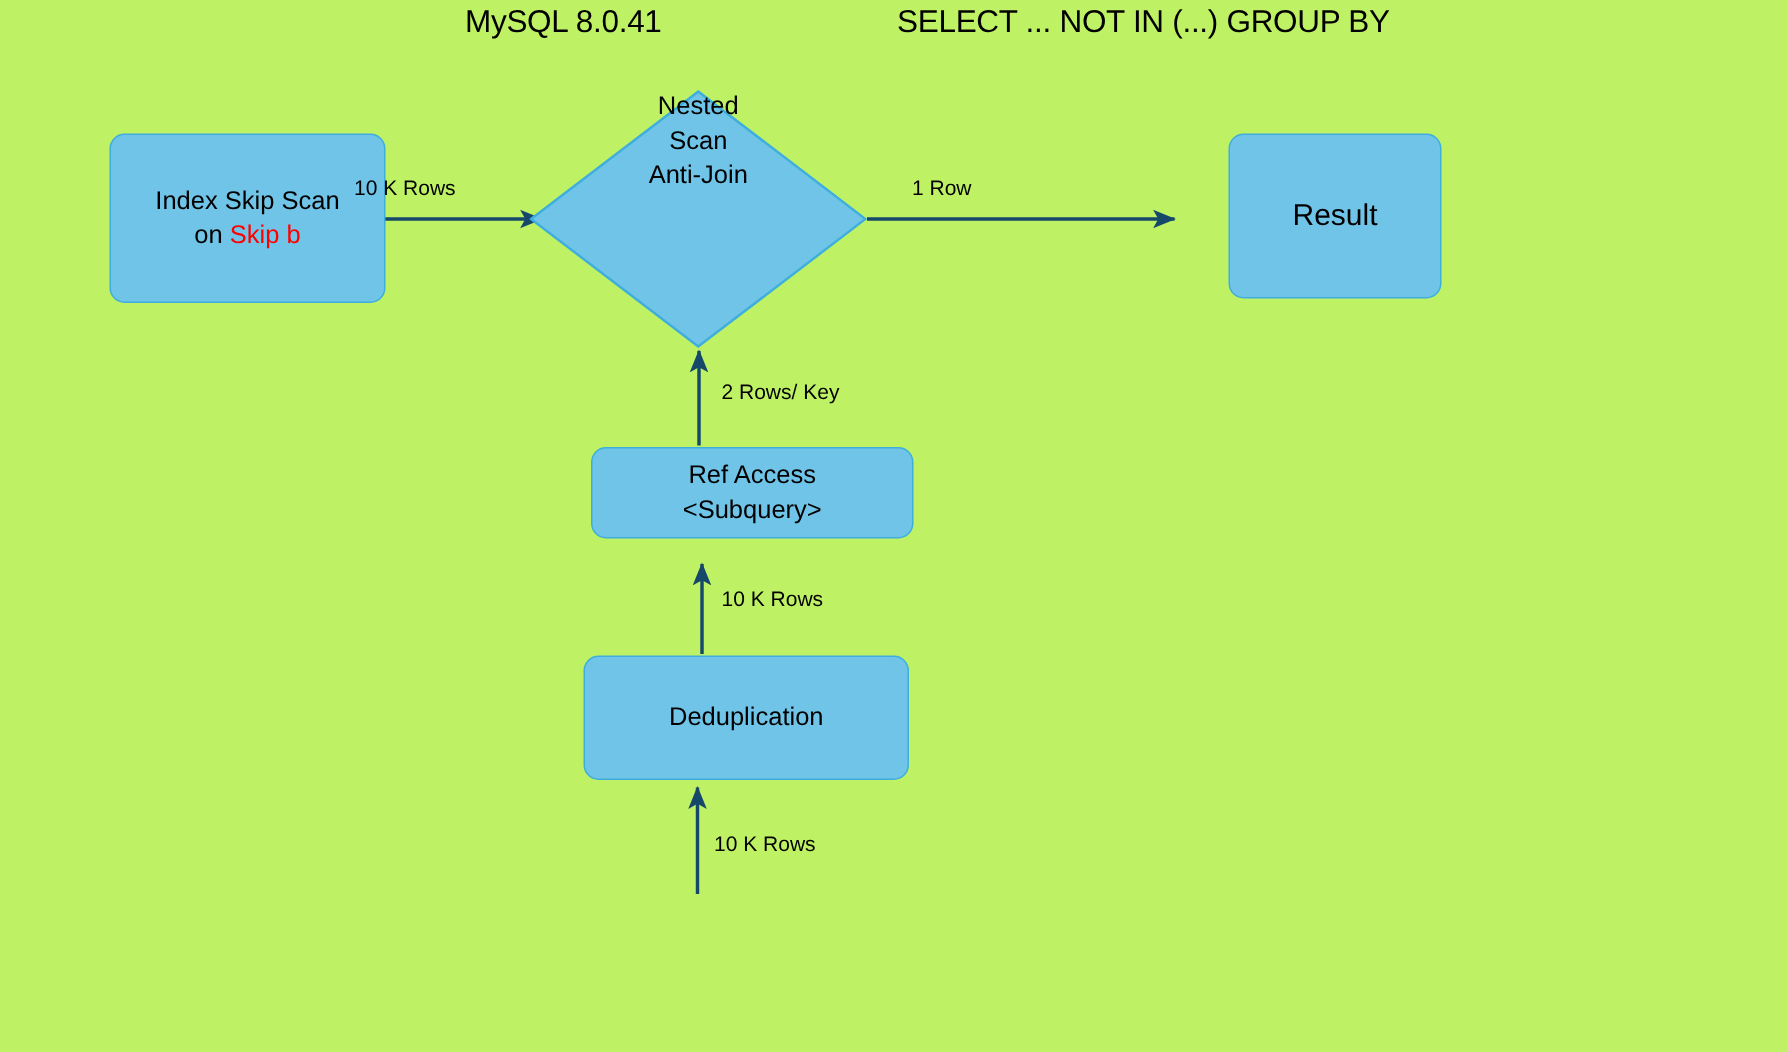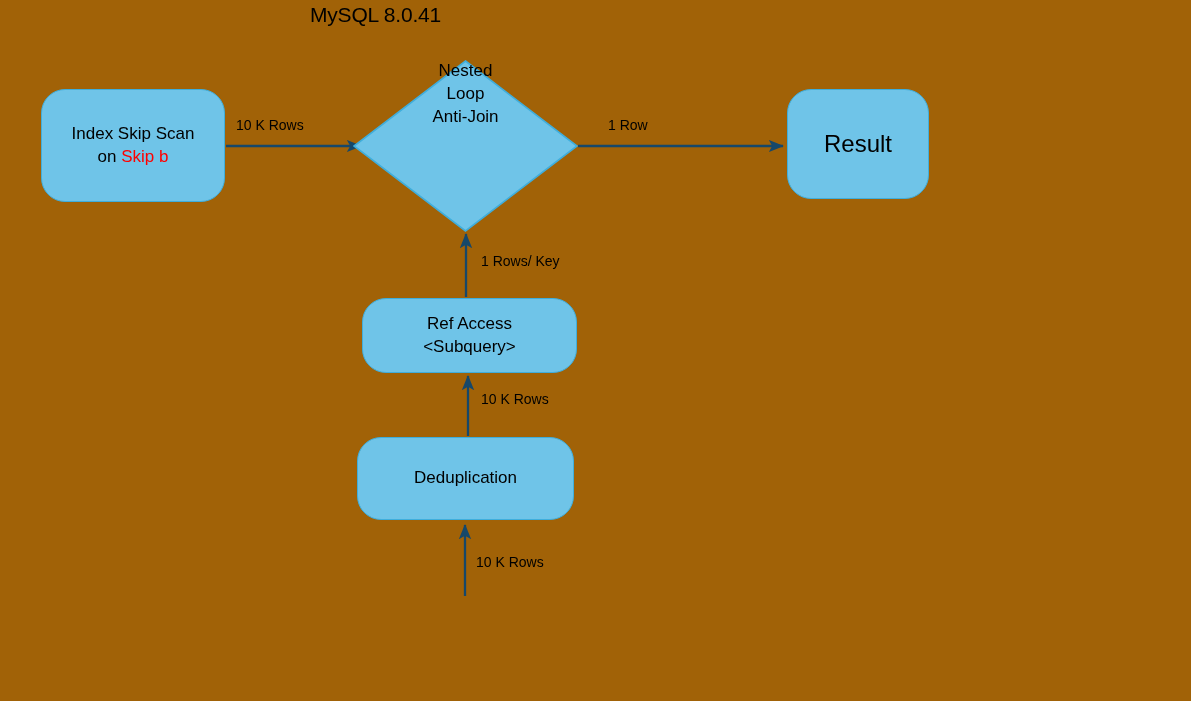--- a/index.html
+++ b/index.html
@@ -8,53 +8,54 @@
     background: #ffffff;
   }
   body {
     font-family: "Liberation Sans", sans-serif;
     color: #000000;
   }
   #canvas {
     position: relative;
     width: 1191px;
     height: 701px;
-    background: #a16207;
+    background: #bef264;
     overflow: hidden;
   }
   .hdr {
     position: absolute;
     font-size: 21px;
     color: #000000;
     white-space: nowrap;
     letter-spacing: -0.2px;
   }
   #hdr-version { left: 310px; top: 3px; }
   #hdr-query   { left: 598px; top: 3px; }
 
   .node {
     position: absolute;
     background: #6FC4E8;
     border: 1.6px solid #3FAEDC;
-    border-radius: 24px;
+    border-radius: 10px;
     box-sizing: border-box;
     display: flex;
     flex-direction: column;
     align-items: center;
     justify-content: center;
     text-align: center;
     line-height: 1.32;
     font-size: 17px;
     color: #000000;
+    margin-left: 32px;
   }
   .node .ln { display: block; white-space: nowrap; }
 
   #node-index-skip-scan { left: 41px;  top: 89px;  width: 184px; height: 113px; }
-  #node-result          { left: 787px; top: 89px;  width: 142px; height: 110px; font-size: 24px; align-items: center; }
-  #node-ref-access      { left: 362px; top: 298px; width: 215px; height: 75px; }
+  #node-result          { left: 787px; top: 89px;  width: 142px; height: 110px; font-size: 20px; align-items: center; }
+  #node-ref-access      { left: 362px; top: 298px; width: 215px; height: 61px; }
   #node-deduplication   { left: 357px; top: 437px; width: 217px; height: 83px; }
   #node-full-index-scan { left: 365px; top: 596px; width: 210px; height: 97px; }
 
   .tbl-red    { color: #FF0000; }
   .tbl-yellow { color: #FFFF00; }
 
   #node-diamond {
     position: absolute;
     left: 353px;
     top: 60px;
@@ -95,20 +96,21 @@
   #lbl-e3 { left: 481px; top: 253px; }
   #lbl-e4 { left: 481px; top: 391px; }
   #lbl-e5 { left: 476px; top: 554px; }
 </style>
 </head>
 <body>
 
 <div id="canvas">
 
   <div class="hdr" id="hdr-version">MySQL 8.0.41</div>
+  <div class="hdr" id="hdr-query">SELECT ... NOT IN (...) GROUP BY</div>
 
   <svg id="edges" viewBox="0 0 1191 701">
     <defs>
       <marker id="arrowhead" markerWidth="7" markerHeight="7" refX="6.2" refY="3.1" orient="auto" markerUnits="strokeWidth">
         <path d="M0,0.4 L6.6,3.1 L0,5.8 L1.5,3.1 Z" fill="#16486A"></path>
       </marker>
     </defs>
     <line x1="226" y1="146" x2="361" y2="146" stroke="#16486A" stroke-width="2.3" marker-end="url(#arrowhead)"></line>
     <line x1="578" y1="146" x2="783" y2="146" stroke="#16486A" stroke-width="2.3" marker-end="url(#arrowhead)"></line>
     <line x1="466" y1="297" x2="466" y2="234" stroke="#16486A" stroke-width="2.3" marker-end="url(#arrowhead)"></line>
@@ -120,38 +122,38 @@
     <span class="ln">Index Skip Scan</span>
     <span class="ln"><span>on </span><span class="tbl-red">Skip b</span></span>
   </div>
 
   <div id="node-diamond">
     <svg viewBox="0 0 225 172" preserveAspectRatio="none">
       <polygon points="112.5,1 224,86 112.5,171 1,86" fill="#6FC4E8" stroke="#3FAEDC" stroke-width="1.6"></polygon>
     </svg>
     <div id="diamond-label">
       <span class="ln">Nested</span>
-      <span class="ln">Loop</span>
+      <span class="ln">Scan</span>
       <span class="ln">Anti-Join</span>
     </div>
   </div>
 
   <div class="node" id="node-result">
     <span class="ln">Result</span>
   </div>
 
   <div class="node" id="node-ref-access">
     <span class="ln">Ref Access</span>
     <span class="ln">&lt;Subquery&gt;</span>
   </div>
 
   <div class="node" id="node-deduplication">
     <span class="ln">Deduplication</span>
   </div>
 
 
   <div class="edge-label" id="lbl-e1">10 K Rows</div>
   <div class="edge-label" id="lbl-e2">1 Row</div>
-  <div class="edge-label" id="lbl-e3">1 Rows/ Key</div>
+  <div class="edge-label" id="lbl-e3">2 Rows/ Key</div>
   <div class="edge-label" id="lbl-e4">10 K Rows</div>
   <div class="edge-label" id="lbl-e5">10 K Rows</div>
 
 </div>
 
 </body></html>

